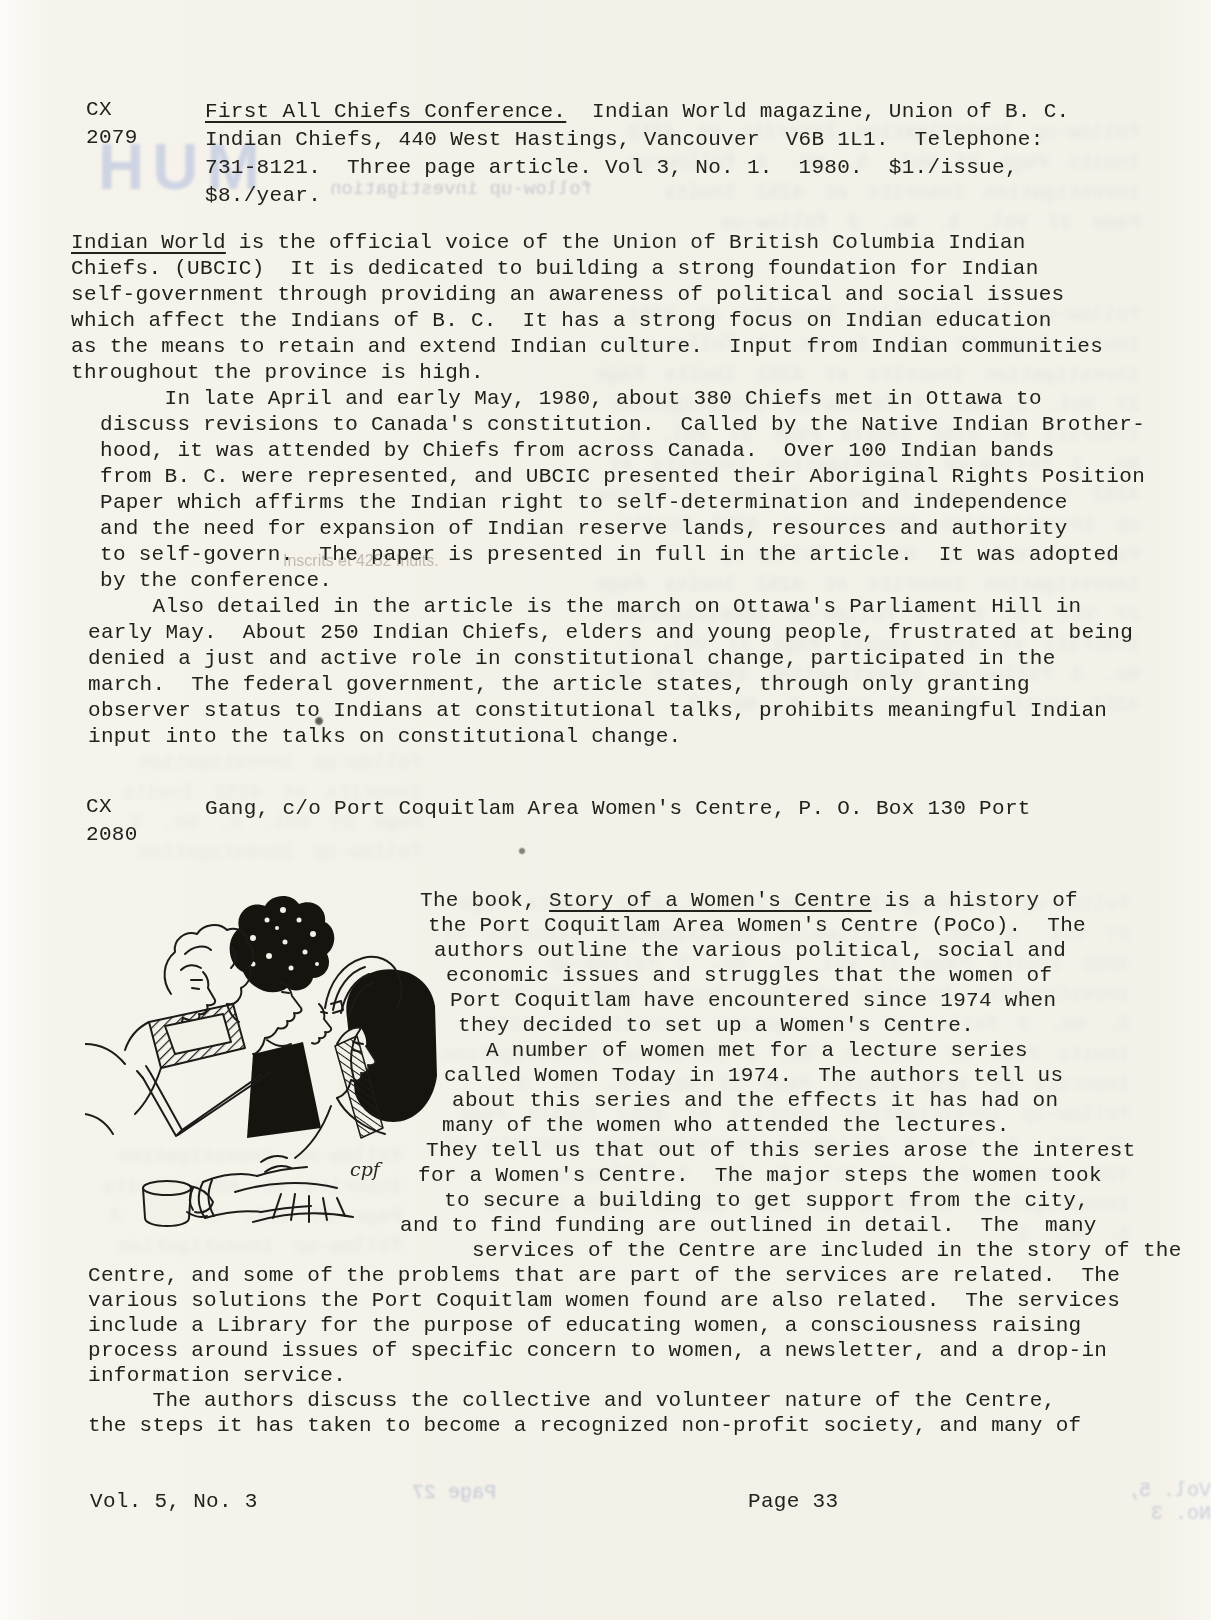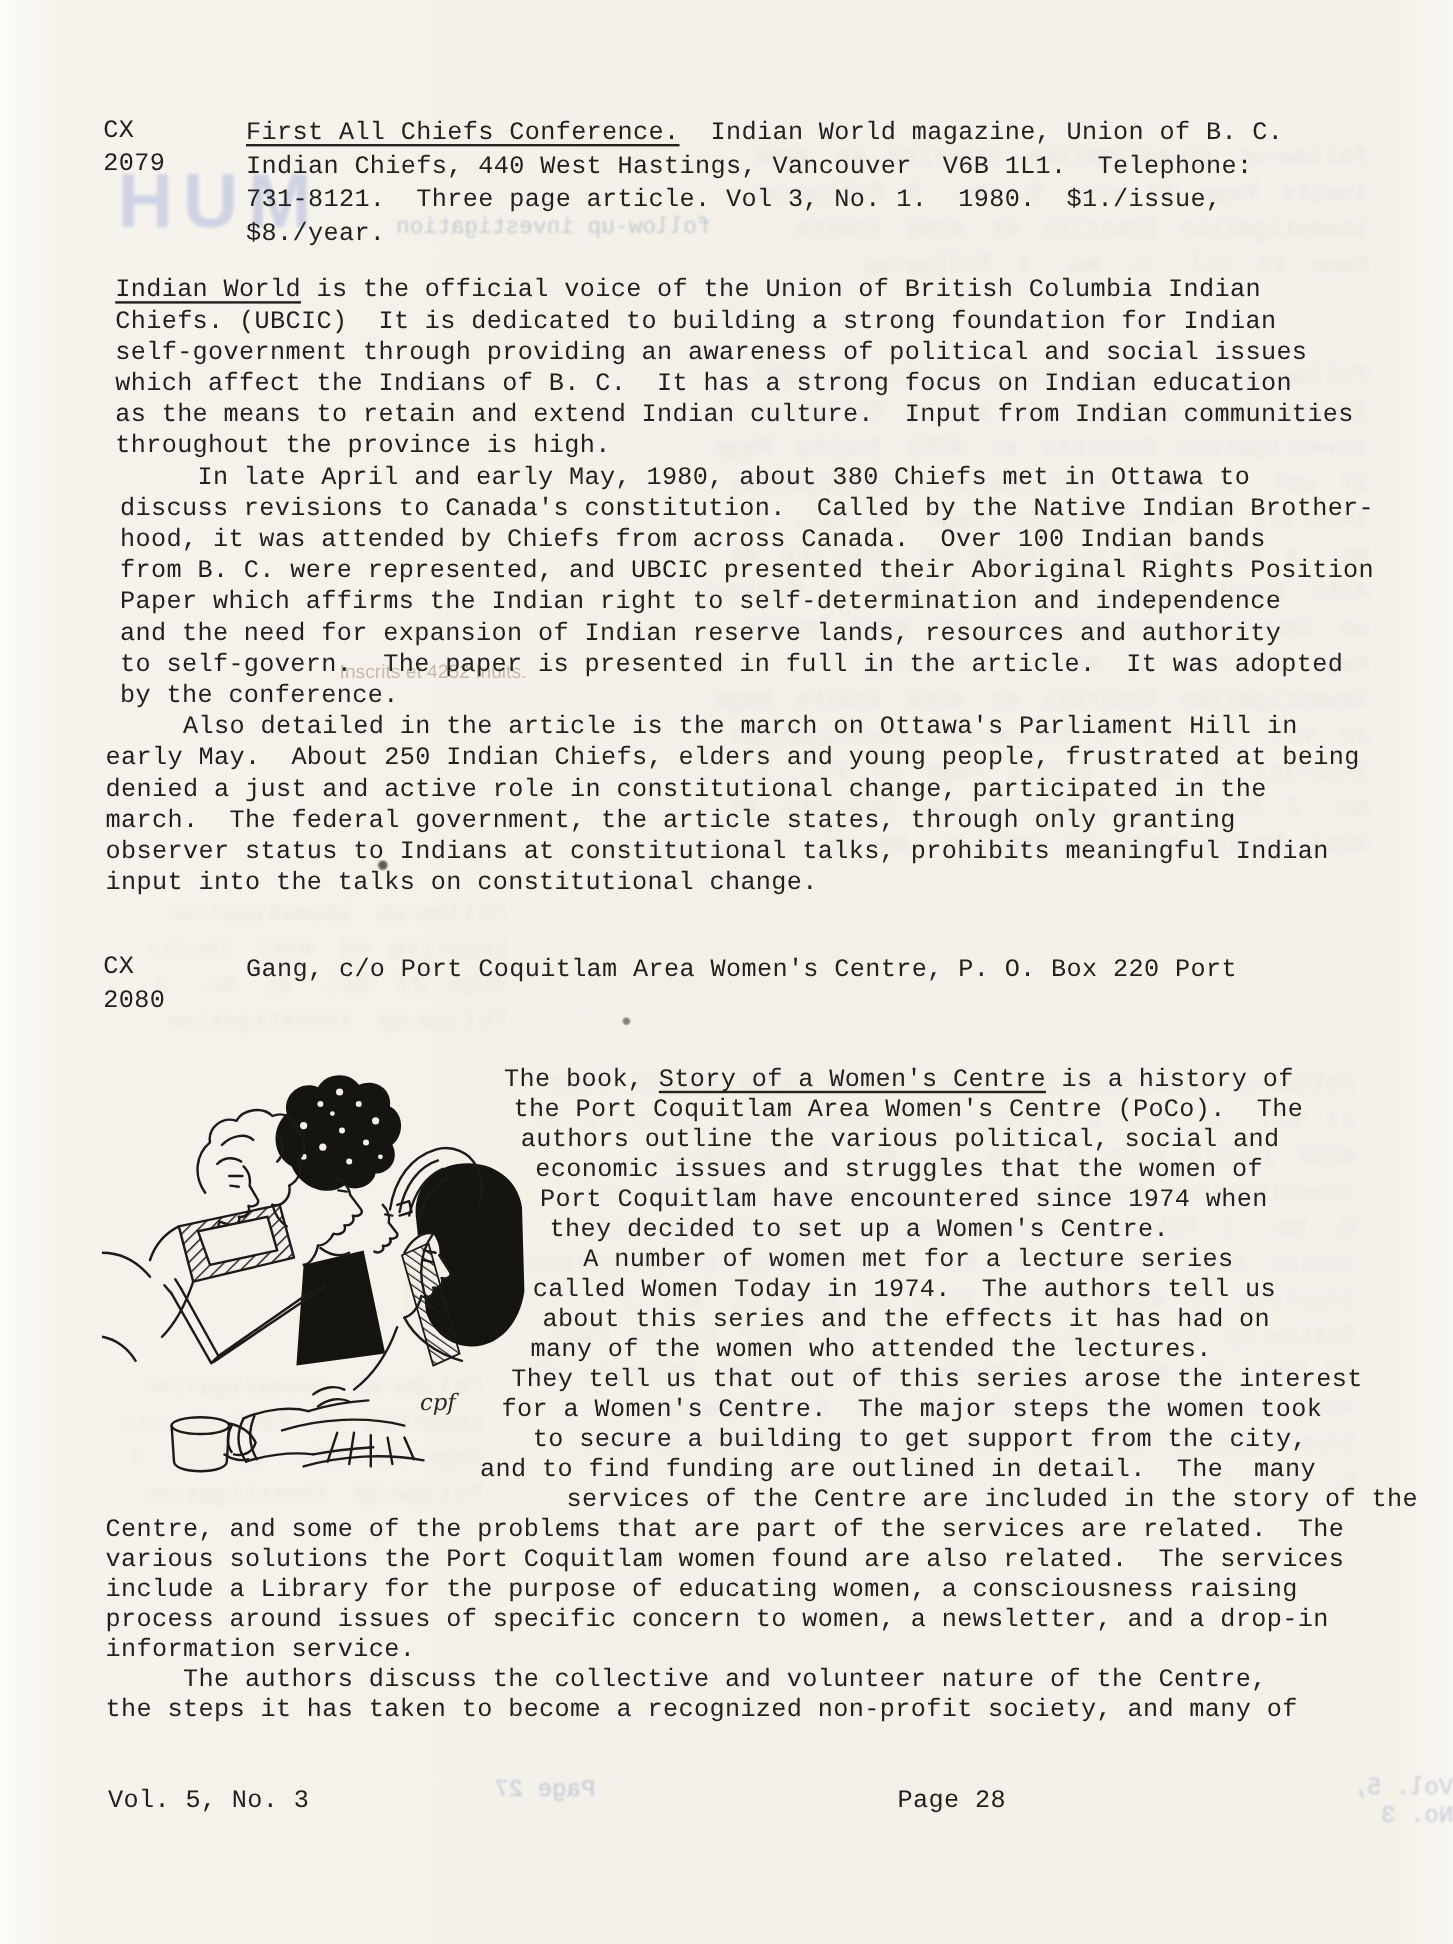--- a/index.html
+++ b/index.html
@@ -9,21 +9,21 @@
     overflow:hidden;
     font-family:"Liberation Mono", monospace;
     color:#23211d;
   }
   .txt{position:absolute;font-size:21px;letter-spacing:0.3px;white-space:pre;z-index:3;}
   .line{white-space:pre;}
   .line .u{text-decoration:underline;text-decoration-thickness:2px;text-underline-offset:4px;}
   #e1-code{left:86px;top:98px;}
   #e1-num{left:86px;top:126px;}
   #e1-head{left:205px;top:98px;line-height:28px;}
-  #p1{left:96px;top:230px;line-height:26px;}
+  #p1{left:71px;top:230px;line-height:26px;}
   #p2{left:100px;top:386px;line-height:26px;}
   #p3{left:88px;top:594px;line-height:26px;}
   #e2-code{left:86px;top:795px;}
   #e2-num{left:86px;top:823px;}
   #e2-head{left:205px;top:795px;line-height:28px;}
   #e2-body{left:88px;top:888px;line-height:25px;}
   #e2-body .line:nth-child(1){margin-left:332px;}
   #e2-body .line:nth-child(2){margin-left:340px;}
   #e2-body .line:nth-child(3){margin-left:346px;}
   #e2-body .line:nth-child(4){margin-left:358px;}
@@ -80,21 +80,21 @@
 
   <div id="e1-code" class="txt">CX</div>
   <div id="e1-num" class="txt">2079</div>
   <div id="e1-head" class="txt"><div class="line"><span class="u">First All Chiefs Conference.</span><span>  Indian World magazine, Union of B. C.</span></div><div class="line"><span>Indian Chiefs, 440 West Hastings, Vancouver  V6B 1L1.  Telephone:</span></div><div class="line"><span>731-8121.  Three page article. Vol 3, No. 1.  1980.  $1./issue,</span></div><div class="line"><span>$8./year.</span></div></div>
   <div id="p1" class="txt"><div class="line"><span class="u">Indian World</span><span> is the official voice of the Union of British Columbia Indian</span></div><div class="line"><span>Chiefs. (UBCIC)  It is dedicated to building a strong foundation for Indian</span></div><div class="line"><span>self-government through providing an awareness of political and social issues</span></div><div class="line"><span>which affect the Indians of B. C.  It has a strong focus on Indian education</span></div><div class="line"><span>as the means to retain and extend Indian culture.  Input from Indian communities</span></div><div class="line"><span>throughout the province is high.</span></div></div>
   <div id="p2" class="txt"><div class="line"><span>     In late April and early May, 1980, about 380 Chiefs met in Ottawa to</span></div><div class="line"><span>discuss revisions to Canada's constitution.  Called by the Native Indian Brother-</span></div><div class="line"><span>hood, it was attended by Chiefs from across Canada.  Over 100 Indian bands</span></div><div class="line"><span>from B. C. were represented, and UBCIC presented their Aboriginal Rights Position</span></div><div class="line"><span>Paper which affirms the Indian right to self-determination and independence</span></div><div class="line"><span>and the need for expansion of Indian reserve lands, resources and authority</span></div><div class="line"><span>to self-govern.  The paper is presented in full in the article.  It was adopted</span></div><div class="line"><span>by the conference.</span></div></div>
   <div id="p3" class="txt"><div class="line"><span>     Also detailed in the article is the march on Ottawa's Parliament Hill in</span></div><div class="line"><span>early May.  About 250 Indian Chiefs, elders and young people, frustrated at being</span></div><div class="line"><span>denied a just and active role in constitutional change, participated in the</span></div><div class="line"><span>march.  The federal government, the article states, through only granting</span></div><div class="line"><span>observer status to Indians at constitutional talks, prohibits meaningful Indian</span></div><div class="line"><span>input into the talks on constitutional change.</span></div></div>
 
   <div id="e2-code" class="txt">CX</div>
   <div id="e2-num" class="txt">2080</div>
-  <div id="e2-head" class="txt"><div class="line"><span>Gang, c/o Port Coquitlam Area Women's Centre, P. O. Box 220 Port</span></div></div>
+  <div id="e2-head" class="txt"><div class="line"><span>Gang, c/o Port Coquitlam Area Women's Centre, P. O. Box 130 Port</span></div></div>
   <div id="e2-body" class="txt"><div class="line"><span>The book, </span><span class="u">Story of a Women's Centre</span><span> is a history of</span></div><div class="line"><span>the Port Coquitlam Area Women's Centre (PoCo).  The</span></div><div class="line"><span>authors outline the various political, social and</span></div><div class="line"><span>economic issues and struggles that the women of</span></div><div class="line"><span>Port Coquitlam have encountered since 1974 when</span></div><div class="line"><span>they decided to set up a Women's Centre.</span></div><div class="line"><span>A number of women met for a lecture series</span></div><div class="line"><span>called Women Today in 1974.  The authors tell us</span></div><div class="line"><span>about this series and the effects it has had on</span></div><div class="line"><span>many of the women who attended the lectures.</span></div><div class="line"><span>They tell us that out of this series arose the interest</span></div><div class="line"><span>for a Women's Centre.  The major steps the women took</span></div><div class="line"><span>to secure a building to get support from the city,</span></div><div class="line"><span>and to find funding are outlined in detail.  The  many</span></div><div class="line"><span>services of the Centre are included in the story of the</span></div><div class="line"><span>Centre, and some of the problems that are part of the services are related.  The</span></div><div class="line"><span>various solutions the Port Coquitlam women found are also related.  The services</span></div><div class="line"><span>include a Library for the purpose of educating women, a consciousness raising</span></div><div class="line"><span>process around issues of specific concern to women, a newsletter, and a drop-in</span></div><div class="line"><span>information service.</span></div><div class="line"><span>     The authors discuss the collective and volunteer nature of the Centre,</span></div><div class="line"><span>the steps it has taken to become a recognized non-profit society, and many of</span></div></div>
 
   <svg id="illustration" viewBox="0 0 355 352" xmlns="http://www.w3.org/2000/svg">
     <defs>
       <pattern id="hatch" width="7" height="7" patternTransform="rotate(45)" patternUnits="userSpaceOnUse">
         <line x1="0" y1="0" x2="0" y2="7" stroke="#1c1b19" stroke-width="2.4"></line>
       </pattern>
       <pattern id="hatch2" width="6" height="6" patternTransform="rotate(-55)" patternUnits="userSpaceOnUse">
         <line x1="0" y1="0" x2="0" y2="6" stroke="#1c1b19" stroke-width="2"></line>
       </pattern>
@@ -173,14 +173,14 @@
 
       <path d="M150,316 C182,306 220,304 252,312"></path>
       <path d="M196,318 L188,342 M210,318 L206,344 M224,320 L224,346 M238,322 L242,344 M252,322 L260,340"></path>
       <path d="M168,346 C200,337 236,335 268,341"></path>
     </g>
   </svg>
 
   <div id="signature">cpf</div>
 
   <div id="footer-issue" class="txt">Vol. 5, No. 3</div>
-  <div id="footer-page" class="txt">Page 28</div>
+  <div id="footer-page" class="txt">Page 33</div>
 </div>
 
 </body></html>

